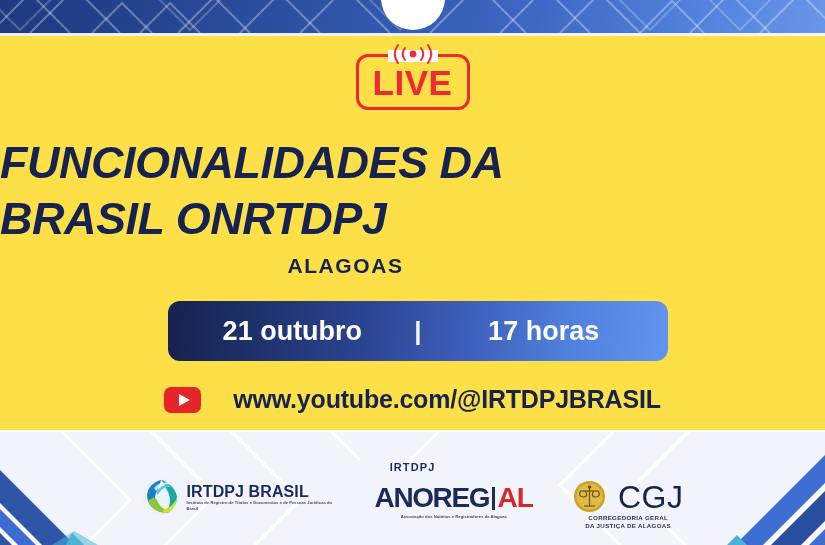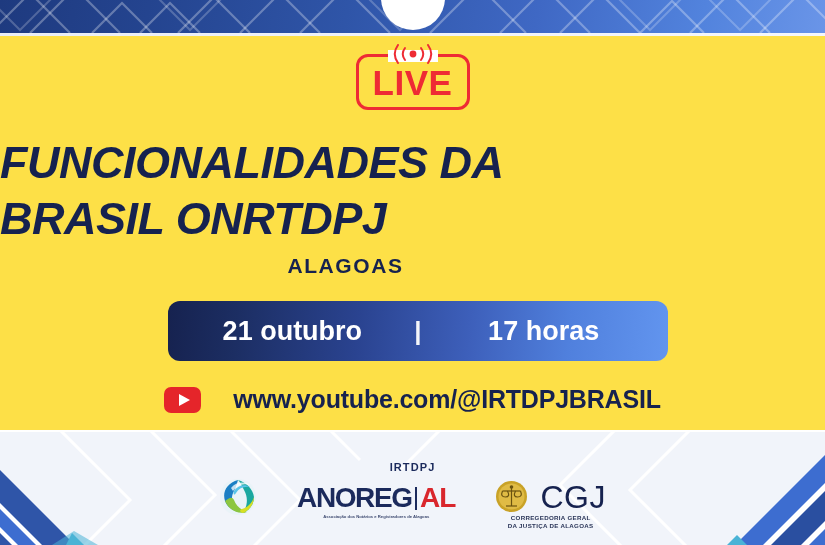--- a/index.html
+++ b/index.html
@@ -342,20 +342,24 @@
     <div id="logo-irtdpj">
       <svg id="irtdpj-mark" viewBox="0 0 38 38">
         <circle cx="19" cy="19" r="18" fill="#e9f3f8"></circle>
         <path d="M19 2 C8 5 3 14 6 23 C8 29 14 33 20 34 C13 28 11 20 15 13 C17 9 18 5 19 2 Z" fill="#1b7fc4"></path>
         <path d="M19 2 C27 4 34 11 35 19 C35 26 31 32 24 35 C29 27 29 19 25 12 C23 8 21 4 19 2 Z" fill="#1aa8a0"></path>
         <path d="M6 23 C10 32 19 37 28 34 C22 32 17 28 15 22 C13 18 10 20 6 23 Z" fill="#8cc63f"></path>
         <path d="M24 35 C31 32 35 26 35 19 C33 25 29 29 23 31 C20 32 21 34 24 35 Z" fill="#d7df23"></path>
         <path d="M15 13 C19 7 26 6 31 9 C25 8 20 10 17 15 C15 18 14 16 15 13 Z" fill="#59c5e8"></path>
         <path d="M12 10 C17 4 25 3 31 7 C24 5 18 7 14 13 Z" fill="#ffffff" opacity="0.75"></path>
       </svg>
+      <div id="irtdpj-text-wrap">
+        <div id="irtdpj-name">IRTDPJ BRASIL</div>
+        <div id="irtdpj-tagline">Instituto de Registro de Títulos e Documentos e de Pessoas Jurídicas do Brasil</div>
+      </div>
     </div>
 
     <div id="logo-anoreg">
       <div id="anoreg-top">
         <span id="anoreg-name">ANOREG</span>
         <span id="anoreg-divider"></span>
         <span id="anoreg-suffix">AL</span>
       </div>
       <div id="anoreg-tagline">Associação dos Notários e Registradores de Alagoas</div>
     </div>

